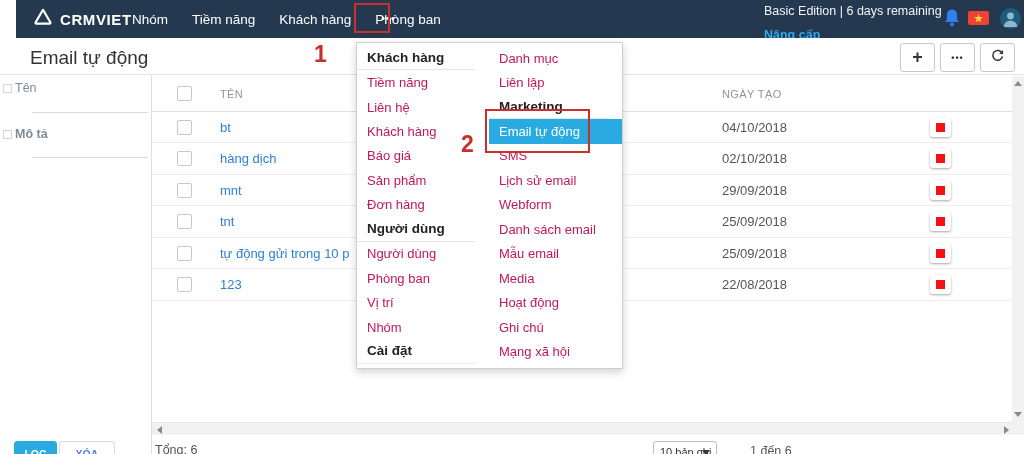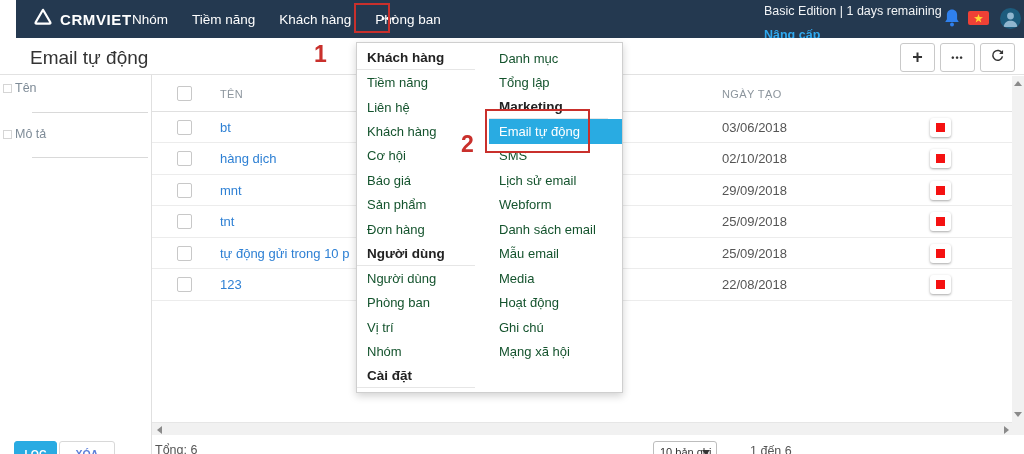--- a/index.html
+++ b/index.html
@@ -61,21 +61,21 @@
   .tri-down { left:2px; bottom:5px; border-left:4px solid transparent; border-right:4px solid transparent; border-top:5px solid #8a8a8a; }
   .total { position:absolute; left:155px; top:443px; font-size:12.5px; color:#555; }
   .pgsize { position:absolute; left:653px; top:441px; width:64px; height:22px; border:1px solid #bdbdbd; border-radius:3px; background:#fff; font-size:11px; color:#333; display:flex; align-items:flex-start; padding:4px 0 0 6px; cursor:pointer; }
   .pgsize .tri-sel { position:absolute; right:6px; top:8px; width:0; height:0; border-left:4px solid transparent; border-right:4px solid transparent; border-top:5px solid #333; }
   .range { position:absolute; left:750px; top:444px; font-size:12.5px; color:#555; }
 
   
   .menu { position:absolute; left:356px; top:42px; width:267px; background:#fff; border:1px solid #cfcfcf; box-shadow:0 3px 8px rgba(0,0,0,.18); z-index:40; padding:3px 0 4px 0; display:flex; }
   .mcol-l { width:133px; }
   .mcol-r { width:134px; }
-  .mi { height:24.45px; display:flex; align-items:center; padding-left:10px; font-size:13px; color:#14532d; cursor:pointer; white-space:nowrap; }
+  .mi { height:24.45px; display:flex; align-items:center; padding-left:10px; font-size:13px; color:#be185d; cursor:pointer; white-space:nowrap; }
   .mi.hdr { font-weight:bold; color:#222; font-size:13.5px; border-bottom:1px solid #e6e6e6; margin-right:14px; cursor:default; }
   .mi.active { background:#29abe2; color:#fff; }
 
   
   .ann-box { position:absolute; border:2px solid #c9302c; z-index:60; pointer-events:none; }
   .ann-box1 { left:354px; top:3px; width:36px; height:30px; }
   .ann-box2 { left:485px; top:109px; width:105px; height:44px; }
   .ann-num { position:absolute; color:#c9302c; font-size:23px; font-weight:600; z-index:60; pointer-events:none; }
   .ann-num1 { left:314px; top:41px; }
   .ann-num2 { left:461px; top:131px; }
@@ -95,21 +95,21 @@
       <span class="brand-name">CRMVIET</span>
     </div>
     <div class="nav-items">
       <span class="nav-item">Nhóm</span>
       <span class="nav-item">Tiềm năng</span>
       <span class="nav-item">Khách hàng</span>
       <span class="nav-item">Phòng ban</span>
     </div>
     <span class="nav-more">•••</span>
     <div class="nav-right">
-      <div class="edition">Basic Edition | 1 days remaining</div>
+      <div class="edition">Basic Edition | 6 days remaining</div>
       <span class="upgrade">Nâng cấp</span>
     </div>
     <span class="bell">
       <svg width="20" height="22" viewBox="0 0 20 22">
           <path d="M10 1.6c-3.1 0-5.1 2.3-5.1 5.2v4.4L3.2 13.9h13.6l-1.7-2.7V6.8c0-2.9-2-5.2-5.1-5.2z" fill="#2f80ed"></path>
           <circle cx="10" cy="16.4" r="2" fill="#2f80ed"></circle>
         </svg>
     </span>
     <span class="flag">
       <svg width="9" height="9" viewBox="0 0 9 9">
@@ -136,37 +136,37 @@
           </svg>
       </span>
     </div>
   </div>
 
   <div class="sidebar">
     <span class="f-check" style="top:9px;"></span>
     <span class="f-label" style="top:6px;">Tên</span>
     <div class="f-line" style="top:37px;"></div>
     <span class="f-check" style="top:55px;"></span>
-    <span class="f-label" style="top:52px;">Mô tả</span>
+    <span class="f-label" style="top:52px;font-weight:bold;">Mô tả</span>
     <div class="f-line" style="top:82px;"></div>
   </div>
   <div class="side-btn btn-loc">LỌC</div>
   <div class="side-btn btn-xoa">XÓA</div>
 
   <div class="grid">
     <div class="ghead">
       <span class="cb"></span>
       <span class="col-label" style="left:68px;">TÊN</span>
       <span class="col-label" style="left:570px;">NGÀY TẠO</span>
     </div>
 
     <div class="grow">
       <span class="cb"></span>
       <a class="nm">bt</a>
-      <span class="dt">03/06/2018</span>
+      <span class="dt">04/10/2018</span>
       <span class="stop-btn">
           <span class="stop-sq"></span>
         </span>
     </div>
     <div class="grow">
       <span class="cb"></span>
       <a class="nm">hàng dịch</a>
       <span class="dt">02/10/2018</span>
       <span class="stop-btn">
           <span class="stop-sq"></span>
@@ -222,34 +222,33 @@
     <span class="tri-sel"></span>
   </div>
   <span class="range">1 đến 6</span>
 
   <div class="menu">
     <div class="mcol-l">
       <div class="mi hdr">Khách hàng</div>
       <div class="mi">Tiềm năng</div>
       <div class="mi">Liên hệ</div>
       <div class="mi">Khách hàng</div>
-      <div class="mi">Cơ hội</div>
       <div class="mi">Báo giá</div>
       <div class="mi">Sản phẩm</div>
       <div class="mi">Đơn hàng</div>
       <div class="mi hdr">Người dùng</div>
       <div class="mi">Người dùng</div>
       <div class="mi">Phòng ban</div>
       <div class="mi">Vị trí</div>
       <div class="mi">Nhóm</div>
       <div class="mi hdr">Cài đặt</div>
     </div>
     <div class="mcol-r">
       <div class="mi">Danh mục</div>
-      <div class="mi">Tổng lập</div>
+      <div class="mi">Liên lập</div>
       <div class="mi hdr">Marketing</div>
       <div class="mi active">Email tự động</div>
       <div class="mi">SMS</div>
       <div class="mi">Lịch sử email</div>
       <div class="mi">Webform</div>
       <div class="mi">Danh sách email</div>
       <div class="mi">Mẫu email</div>
       <div class="mi">Media</div>
       <div class="mi">Hoạt động</div>
       <div class="mi">Ghi chú</div>

